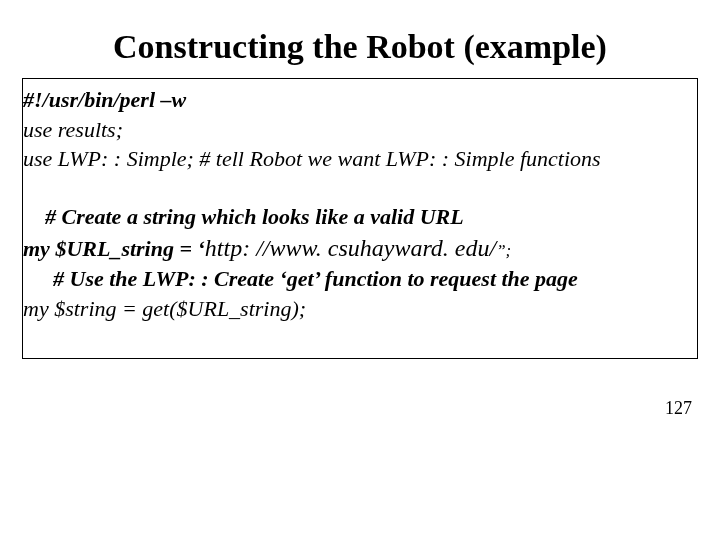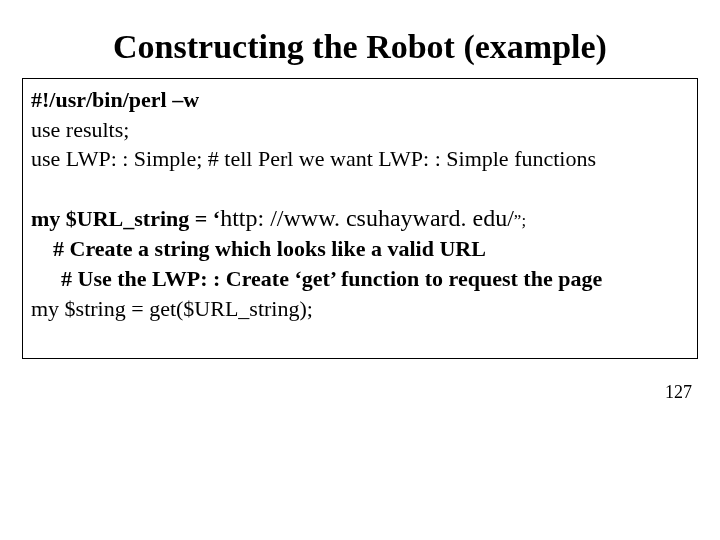--- a/index.html
+++ b/index.html
@@ -20,62 +20,63 @@
   .title {
     font-weight: bold;
     font-size: 34px;
     text-align: center;
     padding-top: 28px;
     padding-bottom: 12px;
   }
   .code-box {
     margin: 0 22px 12px 22px;
     border: 1px solid #000;
-    padding: 6px 8px 16px 8px;
+    padding: 6px 8px 16px 0;
     box-sizing: border-box;
+    font-style: italic;
   }
   .line {
     font-size: 22px;
     line-height: 1.35;
     margin: 0;
   }
   .bold { font-weight: bold; }
   .indent1 { padding-left: 22px; }
   .indent2 { padding-left: 30px; }
   .gap { height: 18px; }
   .biggap { height: 28px; }
   .url-part { font-size: 24px; }
   .quote-close { font-size: 17px; }
   .page-num {
     position: absolute;
     right: 28px;
-    bottom: 24px;
+    bottom: 8px;
     font-size: 18px;
     font-family: "Times New Roman", Times, serif;
   }
 </style>
 </head>
 <body>
 
 <div class="slide">
 
   <div class="title">Constructing the Robot (example)</div>
 
   <div class="code-box">
     <p class="line bold">#!/usr/bin/perl –w</p>
     <p class="line">use results;</p>
-    <p class="line">use LWP: : Simple;  # tell Perl we want LWP: : Simple functions</p>
+    <p class="line">use LWP: : Simple;  # tell Robot we want LWP: : Simple functions</p>
 
     <div class="biggap"></div>
+
+    <p class="line bold indent1"># Create a string which looks like a valid URL</p>
 
     <p class="line">
       <span class="bold">my $URL_string = ‘</span><span class="url-part">http: //www. csuhayward. edu/</span><span class="quote-close">”;</span>
     </p>
-
-    <p class="line bold indent1"># Create a string which looks like a valid URL</p>
 
     <p class="line bold indent2"># Use the LWP: : Create ‘get’ function to request the page</p>
     <p class="line">my $string = get($URL_string);</p>
 
     <div class="gap"></div>
 
   </div>
 
   <div class="page-num">127</div>
 

